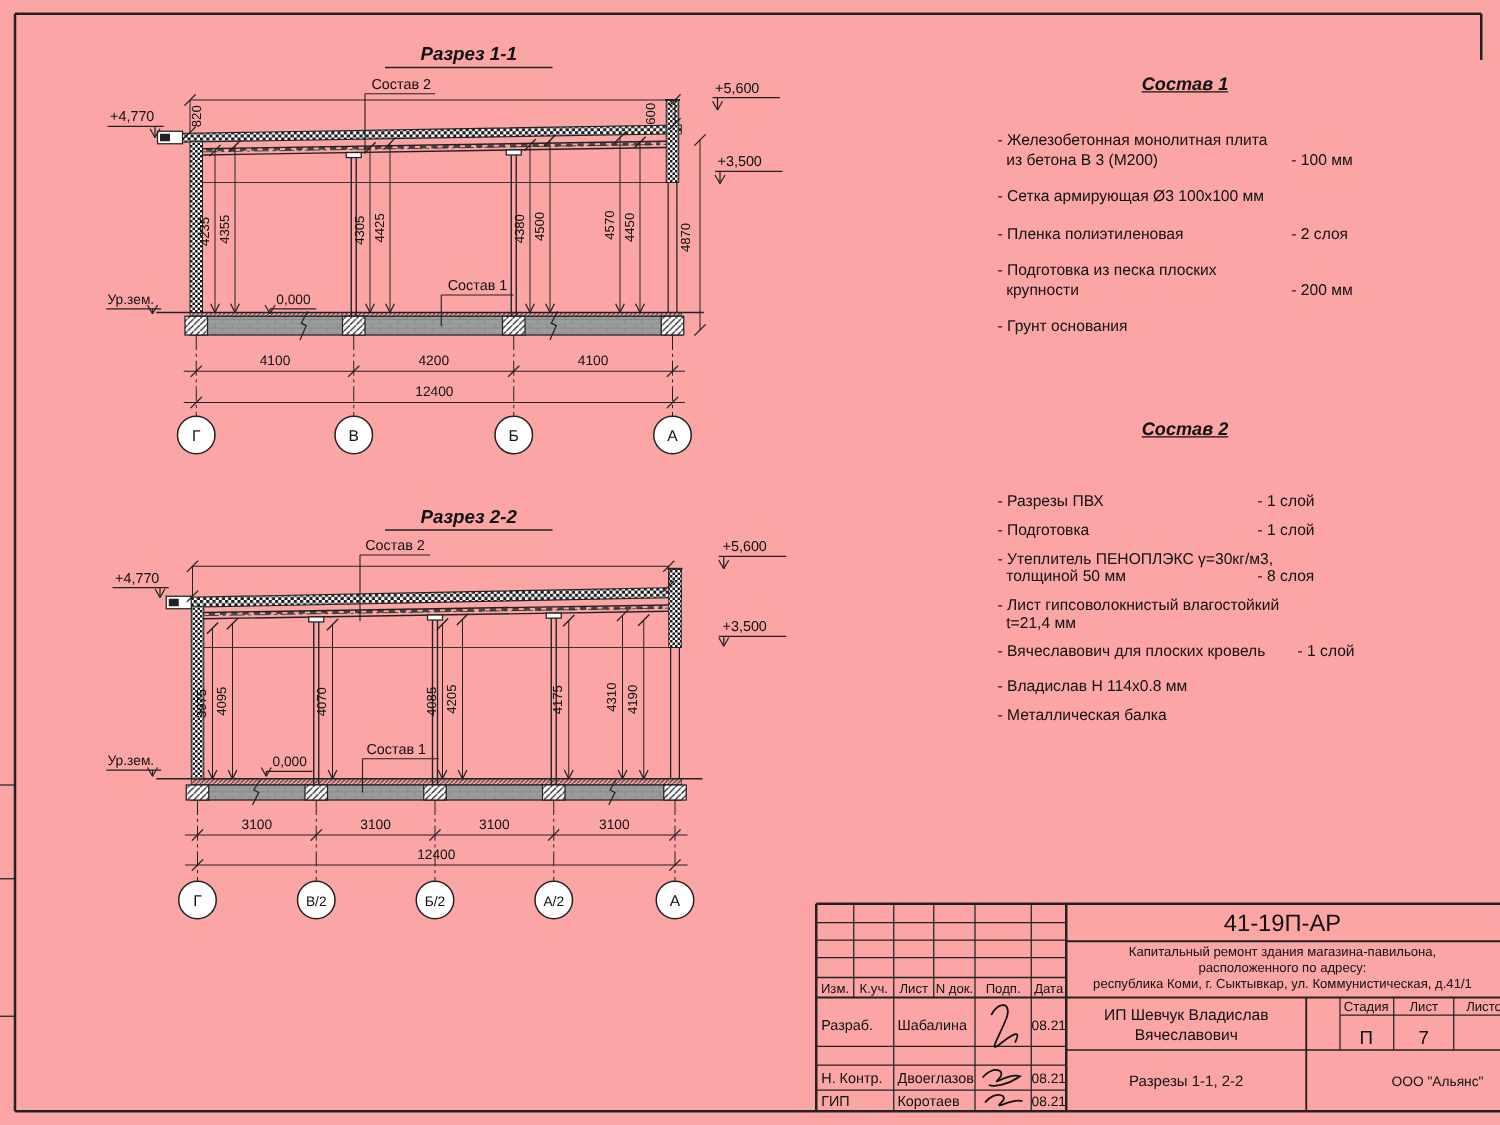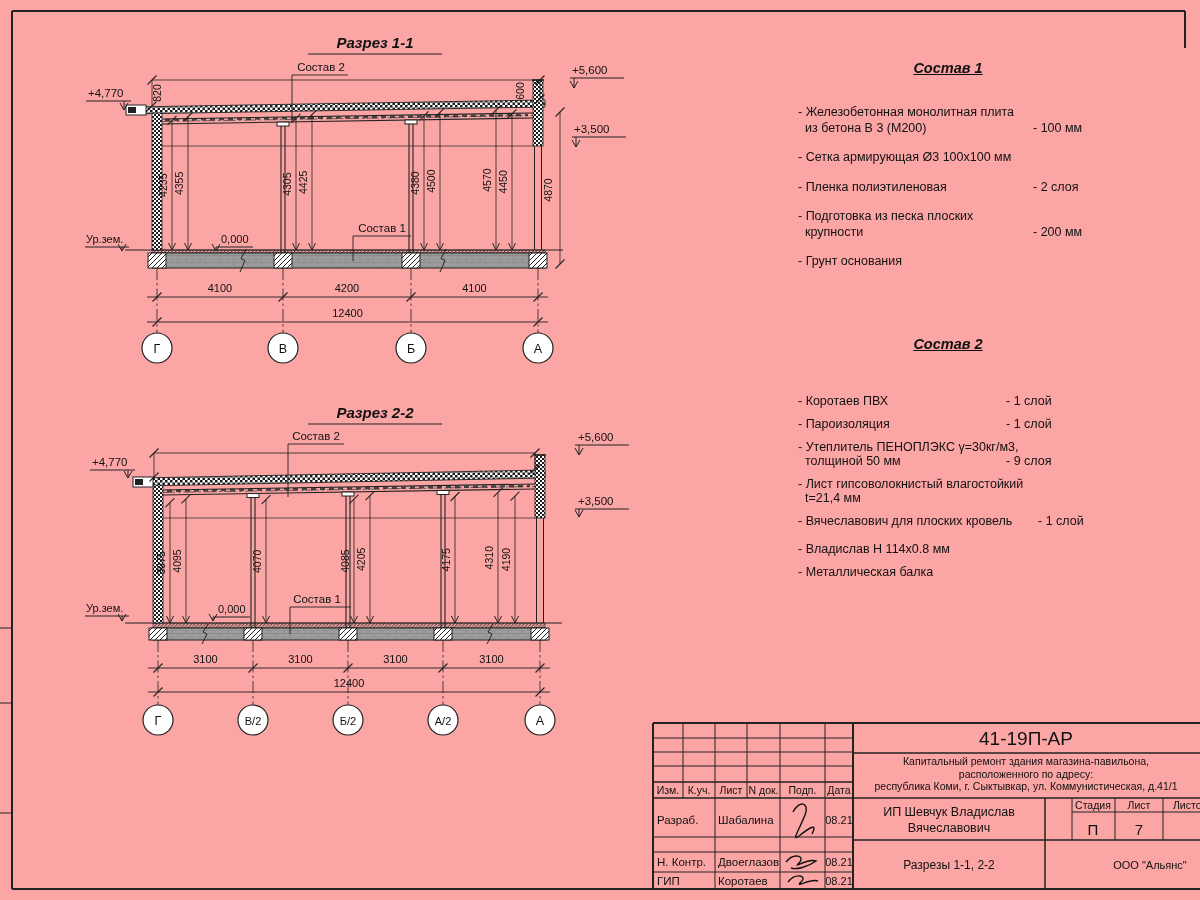--- a/index.html
+++ b/index.html
@@ -428,28 +428,28 @@
         <div class="item">
           <div class="line"><span>- Грунт основания</span></div>
         </div>
       </div>
   </div>
 
   <div class="sostav" id="sostav2">
     <div class="sostav-title">Состав 2</div>
     <div class="items">
         <div class="item">
-          <div class="line"><span>- Коротаев ПВХ</span><span class="val">- 1 слой</span></div>
-        </div>
-        <div class="item">
-          <div class="line"><span>- Пароизоляция</span><span class="val">- 1 слой</span></div>
+          <div class="line"><span>- Разрезы ПВХ</span><span class="val">- 1 слой</span></div>
+        </div>
+        <div class="item">
+          <div class="line"><span>- Подготовка</span><span class="val">- 1 слой</span></div>
         </div>
         <div class="item">
           <div class="line"><span>- Утеплитель ПЕНОПЛЭКС γ=30кг/м3,</span></div>
-          <div class="line cont"><span>толщиной 50 мм</span><span class="val">- 9 слоя</span></div>
+          <div class="line cont"><span>толщиной 50 мм</span><span class="val">- 8 слоя</span></div>
         </div>
         <div class="item">
           <div class="line"><span>- Лист гипсоволокнистый влагостойкий</span></div>
           <div class="line cont"><span>t=21,4 мм</span></div>
         </div>
         <div class="item">
           <div class="line"><span>- Вячеславович для плоских кровель</span><span class="val">- 1 слой</span></div>
         </div>
         <div class="item">
           <div class="line"><span>- Владислав Н 114х0.8 мм</span></div>

